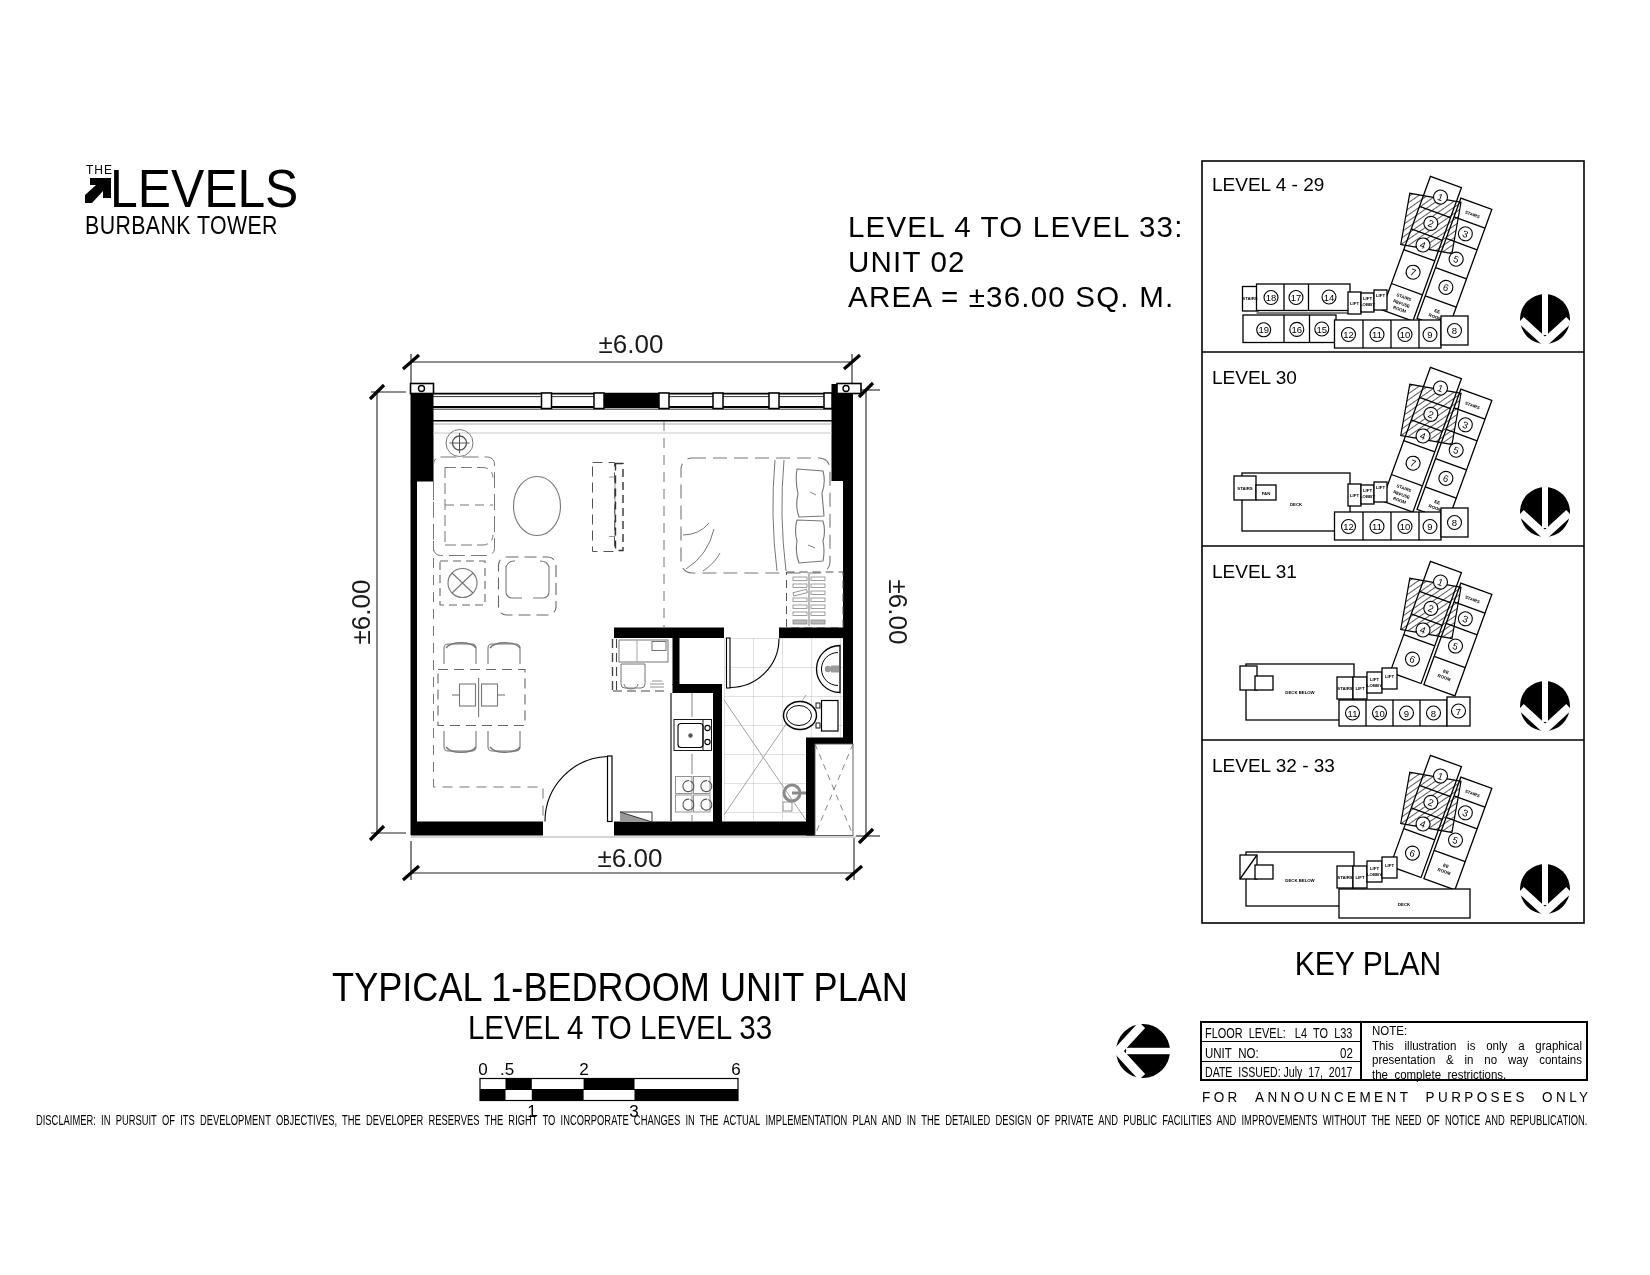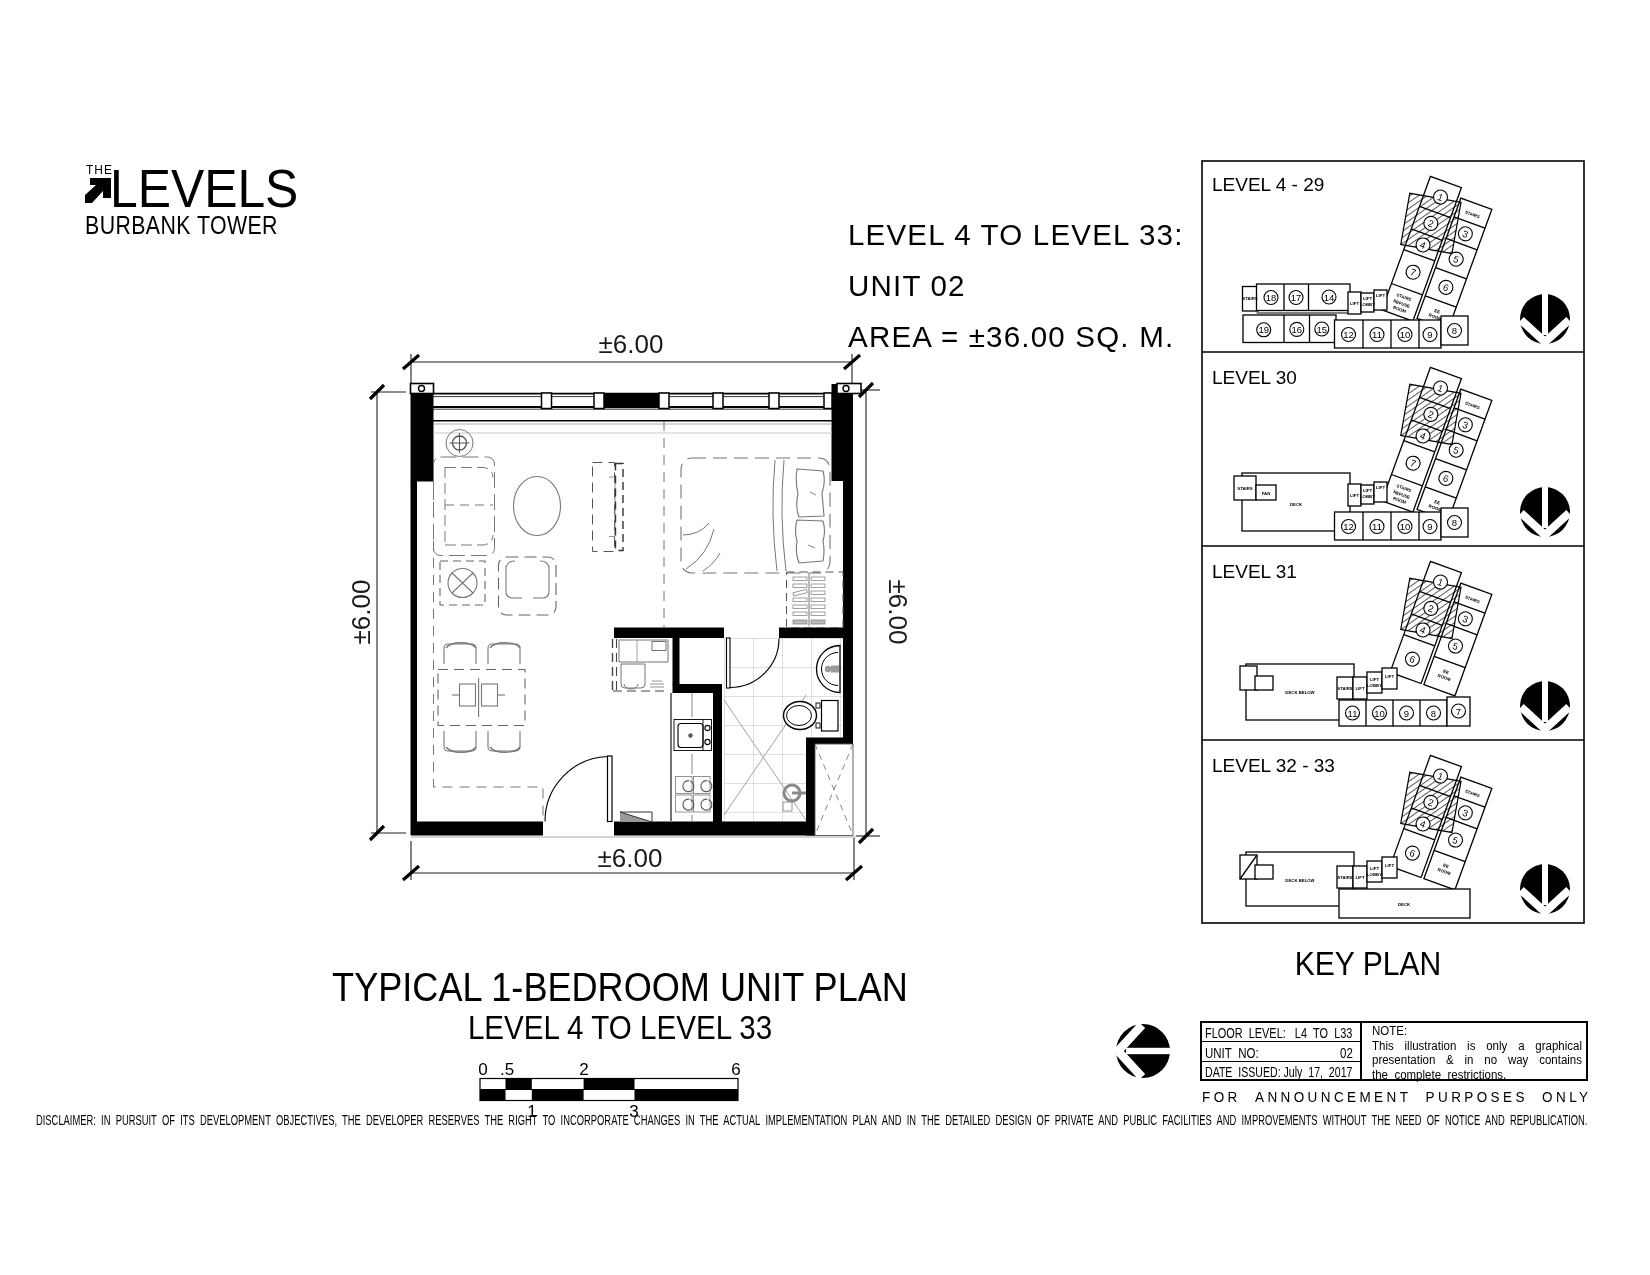--- a/index.html
+++ b/index.html
@@ -2,21 +2,21 @@
 <html><head>
 <meta charset="utf-8">
 <style>
 html,body{margin:0;padding:0;background:#fff;}
 body{width:1650px;height:1275px;position:relative;overflow:hidden;
      font-family:"Liberation Sans",sans-serif;color:#000;}
 .abs{position:absolute;}
 #lev{left:110px;top:158px;font-size:53px;transform:scaleX(0.94);transform-origin:top left;}
 #the{left:86px;top:163px;font-size:12px;font-weight:normal;letter-spacing:1px;}
 #burb{left:85px;top:210px;font-size:26px;letter-spacing:0.5px;transform:scaleX(0.82);transform-origin:top left;}
-#hdr{left:848px;top:209px;font-size:29.5px;line-height:51px;letter-spacing:1.2px;}
+#hdr{left:848px;top:209px;font-size:29.5px;line-height:35px;letter-spacing:1.2px;}
 #title1{left:0px;top:963px;width:1240px;text-align:center;font-size:41.5px;transform:scaleX(0.87);transform-origin:620px top;}
 #title2{left:0px;top:1008px;width:1240px;text-align:center;font-size:34px;transform:scaleX(0.87);transform-origin:620px top;}
 #keyplanlbl{left:1202px;top:944px;width:332px;text-align:center;font-size:34px;transform:scaleX(0.885);transform-origin:166px top;}
 #announce{left:1202px;top:1089px;font-size:13.5px;letter-spacing:3.4px;white-space:nowrap;transform:scaleY(1.1);transform-origin:top left;}
 #disclaimer{left:36px;top:1112px;font-size:10.2px;transform:scale(0.92,1.42);transform-origin:top left;white-space:nowrap;}
 </style>
 </head>
 <body>
 
 <div class="abs" id="the">THE</div>

